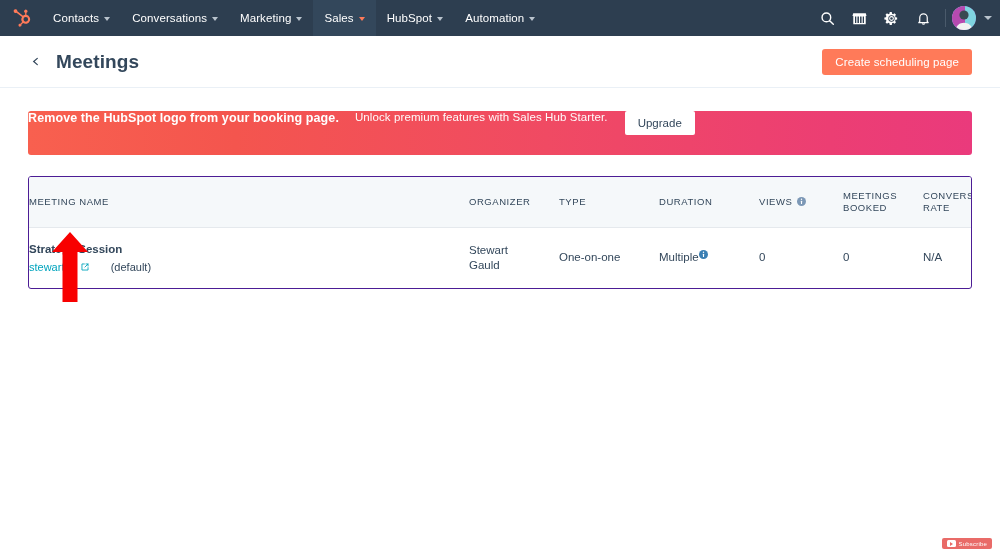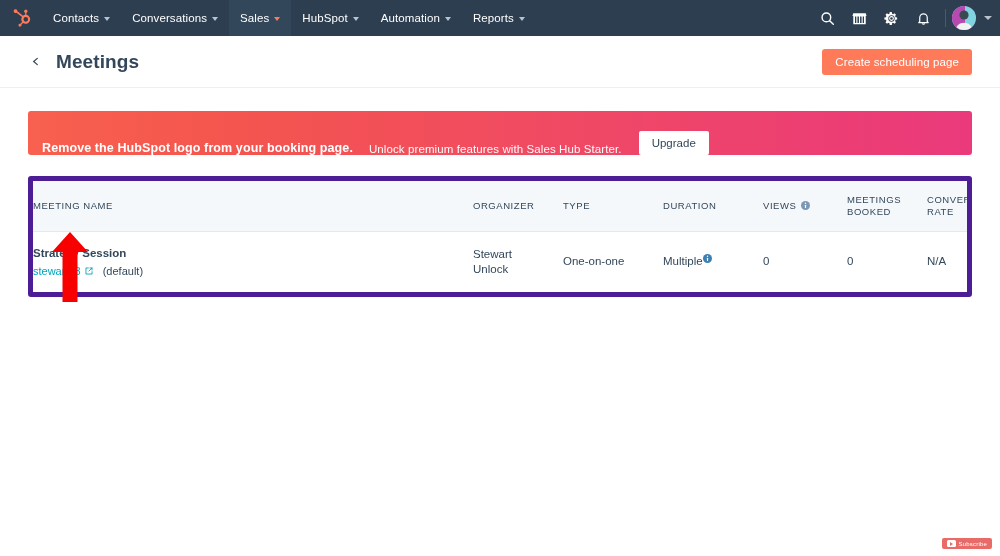--- a/index.html
+++ b/index.html
@@ -139,22 +139,22 @@
   .content {
     padding: 0 28px;
     background: #ffffff;
   }
   .banner {
     margin-top: 23px;
     height: 44px;
     border-radius: 3px;
     background: linear-gradient(90deg, #f8604f 0%, #f4554e 22%, #f04a63 55%, #ec3e73 85%, #ea3a7c 100%);
     display: flex;
-    align-items: flex-end;
-    padding: 0 14px;
+    align-items: flex-start;
+    padding: 0 0;
     color: #ffffff;
     overflow: hidden;
   }
   .banner-bold {
     font-size: 12.5px;
     font-weight: bold;
     letter-spacing: .1px;
   }
   .banner-sub {
     font-size: 11.5px;
@@ -170,21 +170,21 @@
     border-radius: 2px;
     font-size: 11.5px;
     font-family: "Liberation Sans", sans-serif;
     padding: 6px 13px;
     cursor: pointer;
   }
 
   
   .table-card {
     margin-top: 21px;
-    border: 5px solid #4c1d95;
+    border: 1px solid #4c1d95;
     border-radius: 3px;
     background: #ffffff;
     overflow: hidden;
   }
   table.mtable {
     width: 100%;
     border-collapse: collapse;
     table-layout: fixed;
   }
   table.mtable thead tr {
@@ -234,21 +234,21 @@
     align-items: center;
     gap: 4px;
     font-size: 11px;
   }
   .mlink {
     color: #00a4bd;
     text-decoration: none;
     cursor: pointer;
   }
   .ext-icon { display: inline-flex; color: #00a4bd; cursor: pointer; }
-  .default-tag { color: #33475b; margin-left: 6px; text-align: center; }
+  .default-tag { color: #33475b; margin-left: 18px; text-align: center; }
 
   .cell-stack { white-space: pre-line; }
   .cell-flex { display: flex; }
 
   .info-icon { display: inline-flex; cursor: pointer; flex: none; }
 
   
   .red-arrow {
     position: absolute;
     left: 52px;
@@ -309,34 +309,34 @@
 
     <div class="nav-items">
       <div class="nav-item">
         <span>Contacts</span>
         <span class="caret"></span>
       </div>
       <div class="nav-item">
         <span>Conversations</span>
         <span class="caret"></span>
       </div>
+      <div class="nav-item">
+        <span>Marketing</span>
+        <span class="caret"></span>
+      </div>
       <div class="nav-item active">
         <span>Sales</span>
         <span class="caret"></span>
       </div>
       <div class="nav-item">
         <span>HubSpot</span>
         <span class="caret"></span>
       </div>
       <div class="nav-item">
         <span>Automation</span>
-        <span class="caret"></span>
-      </div>
-      <div class="nav-item">
-        <span>Reports</span>
         <span class="caret"></span>
       </div>
     </div>
 
     <div class="nav-right">
       <div class="nav-icon">
         <svg width="15" height="15" viewBox="0 0 16 16" fill="none" stroke="#ffffff" stroke-width="1.5">
           <circle cx="6.8" cy="6.8" r="4.6"></circle>
             <line x1="10.3" y1="10.3" x2="14.2" y2="14.2" stroke-linecap="round"></line>
         </svg>
@@ -461,21 +461,21 @@
                     <path d="M4.2 1.2H1.2v7.6h7.6v-3"></path>
                       <path d="M6.2 1.2h2.6v2.6"></path>
                       <path d="M8.8 1.2L4.9 5.1"></path>
                   </svg>
                 </span>
                 <span class="default-tag">(default)</span>
               </span>
             </td>
             <td>
               <span class="cell-stack">Stewart
-Unlock</span>
+Gauld</span>
             </td>
             <td>
               <span>One-on-one</span>
             </td>
             <td>
               <span class="cell-flex">
                 <span>Multiple</span>
                 <span class="info-icon">
                   <svg width="9" height="9" viewBox="0 0 12 12">
                       <circle cx="6" cy="6" r="6" fill="#3b7fb3"></circle>

